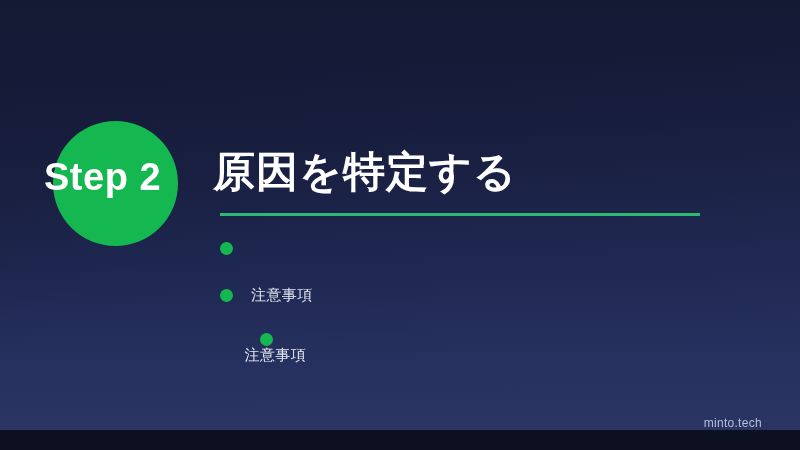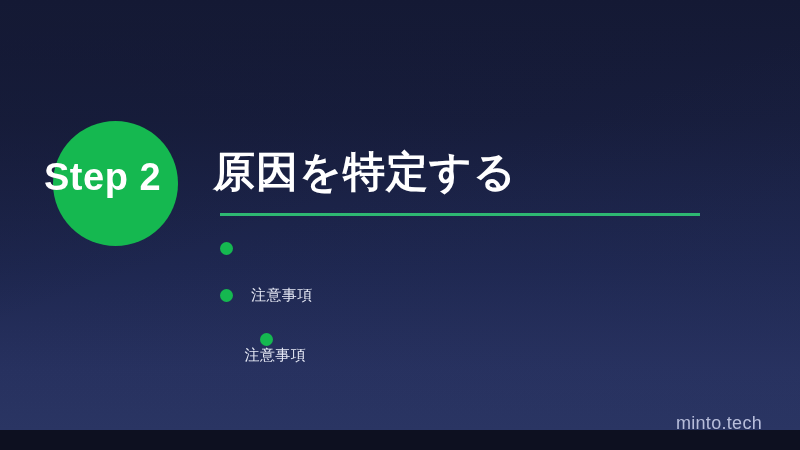--- a/index.html
+++ b/index.html
@@ -101,21 +101,21 @@
     letter-spacing: 0.4px;
     white-space: nowrap;
   }
 
   .footer {
     position: absolute;
     right: 38px;
     top: 413px;
     z-index: 2;
     color: #b8bedb;
-    font-size: 18px;
+    font-size: 12px;
     line-height: 20px;
     letter-spacing: 0.3px;
     white-space: nowrap;
   }
 </style>
 </head>
 <body>
 
 <div id="slide">
 

